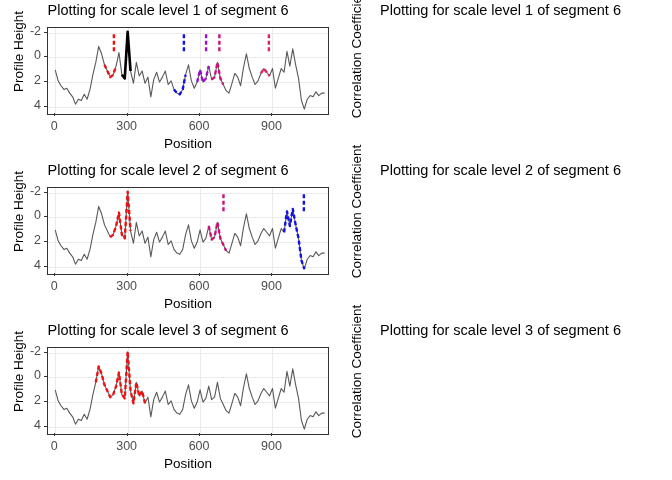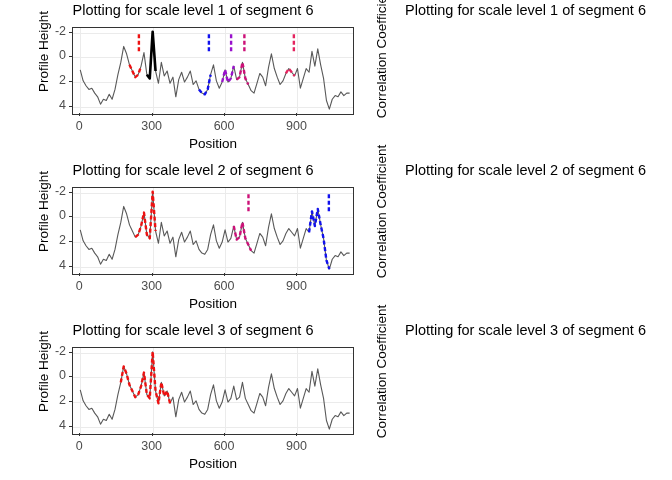--- a/index.html
+++ b/index.html
@@ -1,20 +1,20 @@
 <!DOCTYPE html>
 <html><head>
 <meta charset="utf-8">
 <style>
   html,body{margin:0;padding:0;background:#ffffff;}
   body{width:672px;height:480px;overflow:hidden;
        font-family:"Liberation Sans","DejaVu Sans",sans-serif;color:#000;}
   .figure{position:relative;width:672px;height:480px;}
 
-  .panel{position:absolute;margin-left:25px;}
+  .panel{position:absolute;}
   .ptitle{position:absolute;left:0;top:0;width:100%;text-align:center;
           font-size:14.5px;color:#000;white-space:nowrap;line-height:20px;}
   .ptitle.clip{text-align:left;overflow:hidden;}
 
   .plotarea{position:absolute;background:#ffffff;
             border:1px solid #333333;box-sizing:border-box;}
   .grid-line{position:absolute;background:#ebebeb;}
   .grid-line.h{left:0;right:0;height:1px;}
   .grid-line.v{top:0;bottom:0;width:1px;}
 

